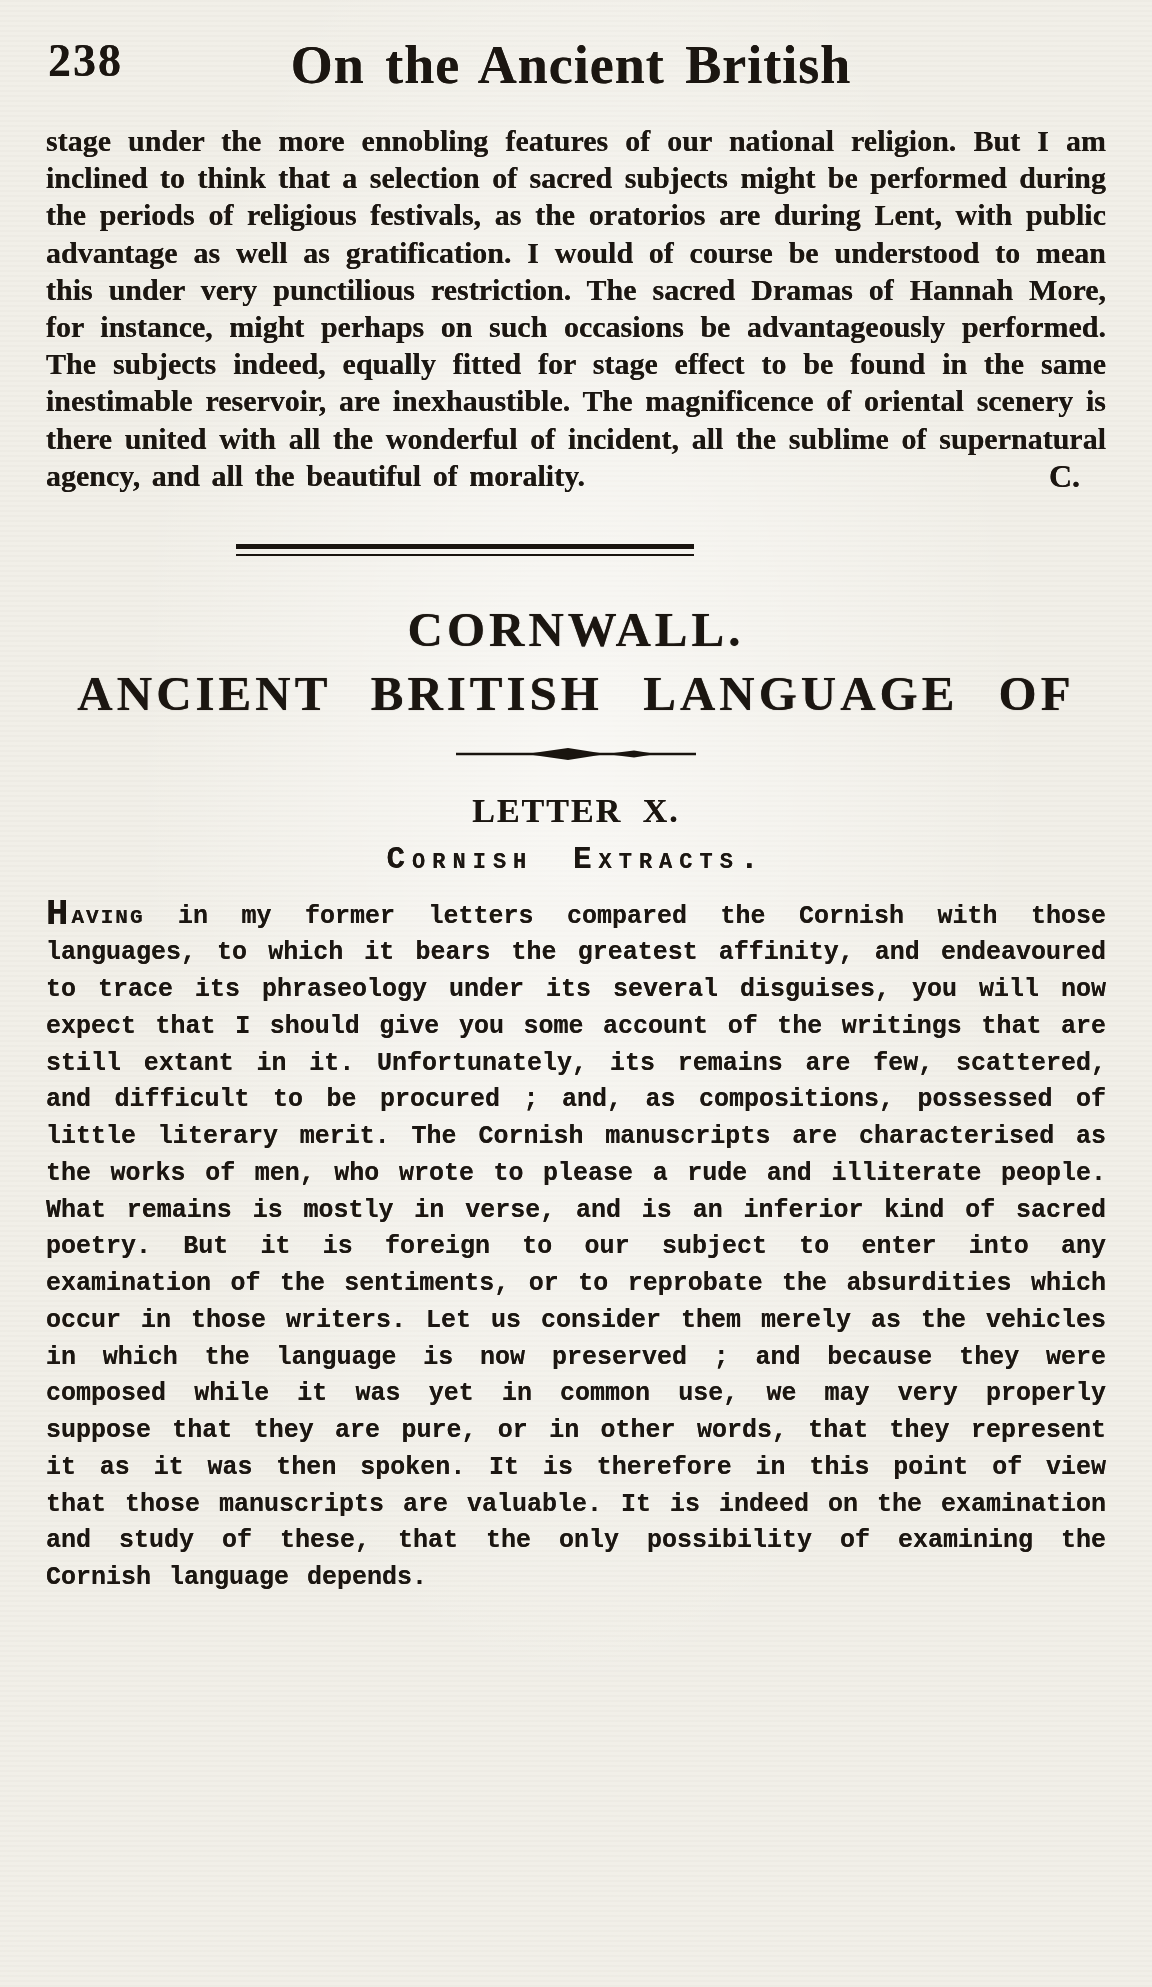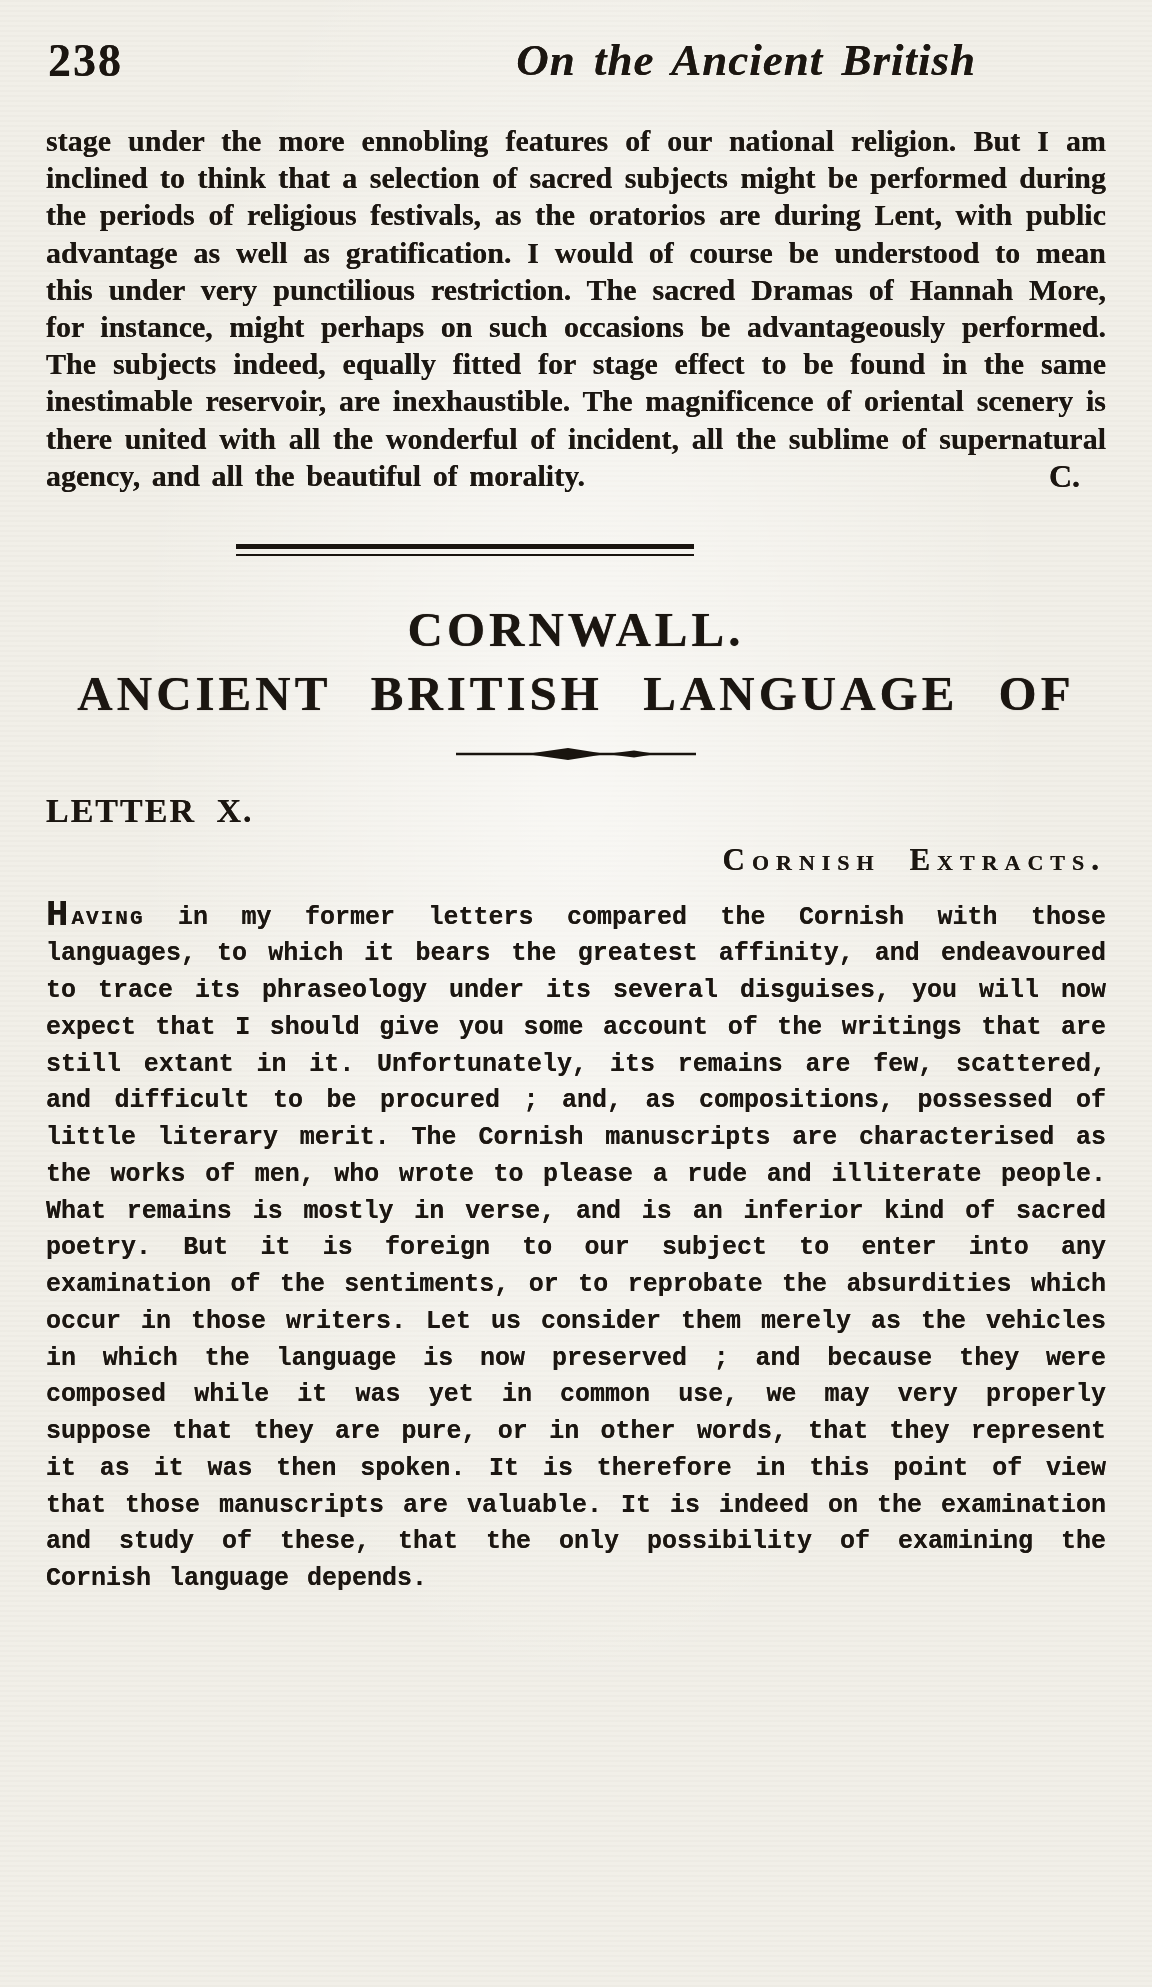--- a/index.html
+++ b/index.html
@@ -25,22 +25,22 @@
 
   
   .header { position: relative; height: 66px; margin-bottom: 22px; }
   .page-number {
     position: absolute; left: 2px; top: 0;
     font-size: 46px; font-weight: 700; letter-spacing: 2px;
     text-shadow: 0 0 0.6px rgba(25,18,10,0.85);
   }
   .running-title {
     position: absolute; left: 120px; right: 130px; top: 0;
-    text-align: right;
-    font-size: 45px; font-weight: 700; font-style: italic;
+    text-align: center;
+    font-size: 54px; font-weight: 700; 
     letter-spacing: 1px; word-spacing: 6px;
     text-shadow: 0 0 0.6px rgba(25,18,10,0.85);
   }
 
   
   .prev-paragraph {
     margin: 0;
     font-size: 30px;
     line-height: 1.24;
     text-align: justify;
@@ -74,36 +74,37 @@
     letter-spacing: 4px;
     word-spacing: 24px;
     line-height: 1.3;
     text-shadow: 0 0 0.7px rgba(25,18,10,0.85);
   }
 
   .fleuron-wrap { text-align: center; margin-top: 20px; height: 18px; }
 
   .letter-heading {
     margin-top: 28px;
-    text-align: left;
+    text-align: center;
     font-size: 34px;
     font-weight: 700;
     letter-spacing: 2px;
     word-spacing: 10px;
     text-shadow: 0 0 0.5px rgba(25,18,10,0.8);
   }
   .section-heading {
     margin-top: 12px;
-    text-align: right;
+    text-align: center;
     font-size: 31px;
     font-weight: 700;
     font-variant: small-caps;
     letter-spacing: 7px;
     word-spacing: 14px;
     text-shadow: 0 0 0.5px rgba(25,18,10,0.8);
+    font-family: Liberation Mono, monospace;
   }
 
   
   .article-paragraph {
     margin: 22px 0 0 0;
     font-size: 25px;
     line-height: 1.47;
     text-align: justify;
     word-spacing: 3px;
     font-weight: 700;

